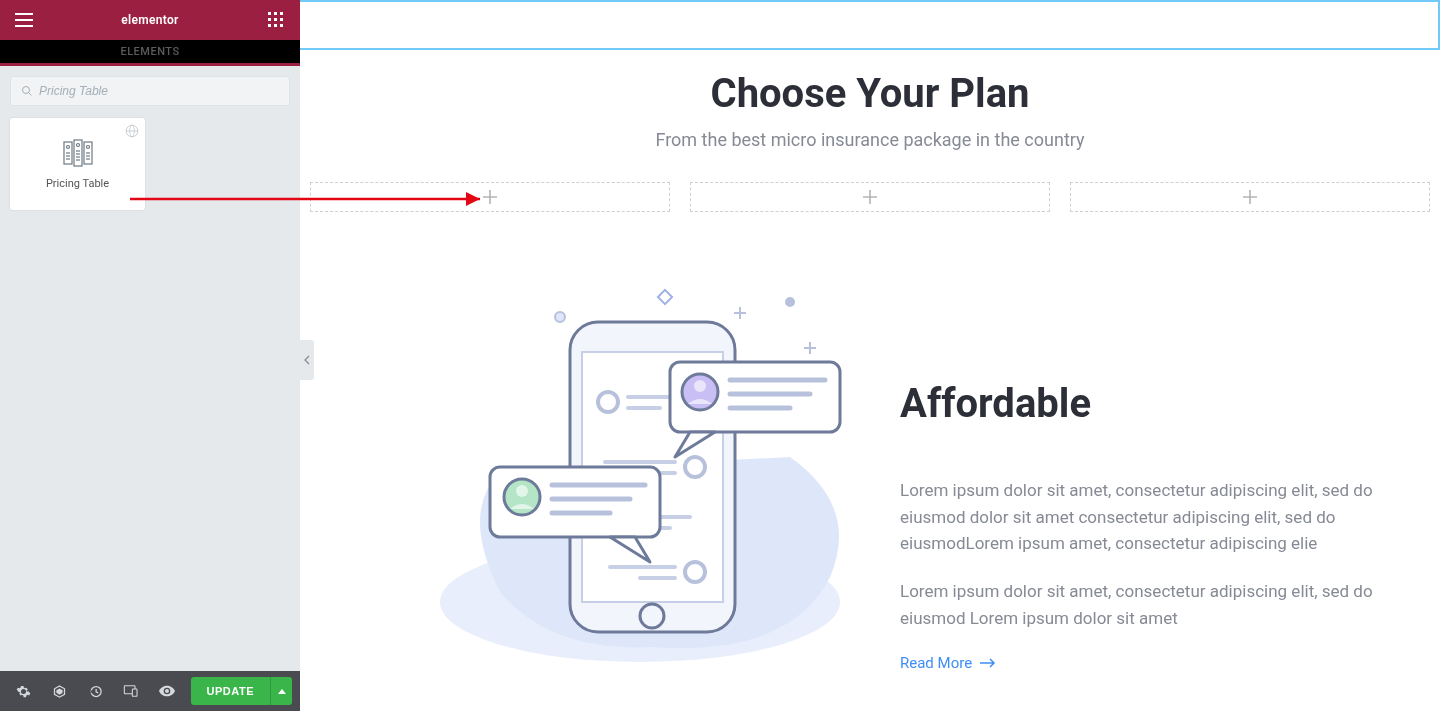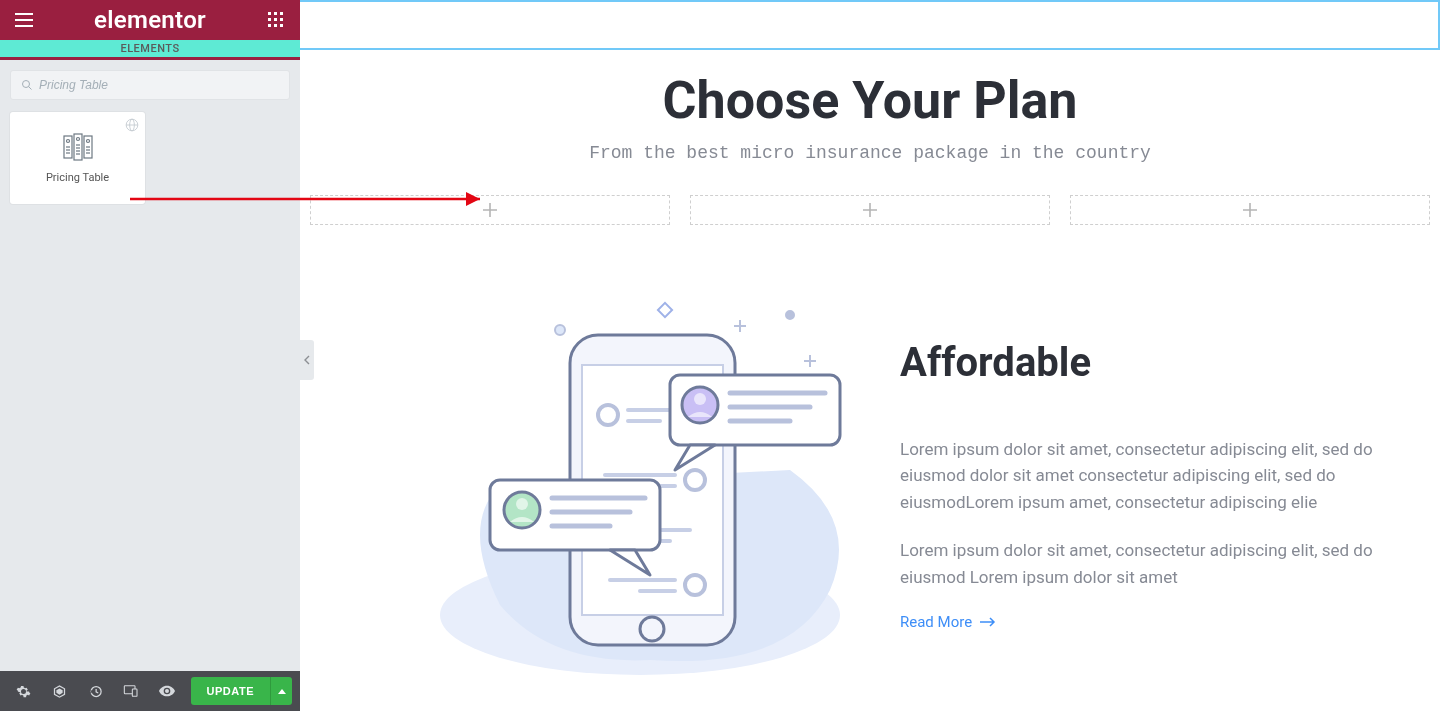--- a/index.html
+++ b/index.html
@@ -3,23 +3,23 @@
 <meta charset="utf-8">
 <style>
   * { box-sizing: border-box; margin: 0; padding: 0; }
   html, body { height: 100%; font-family: -apple-system, "Segoe UI", Roboto, Helvetica, Arial, sans-serif; background: #fff; }
   body { display: flex; width: 1440px; height: 711px; overflow: hidden; position: relative; }
 
   
   .sidebar { width: 300px; height: 100%; background: #E6E9EC; display: flex; flex-direction: column; position: relative; }
   .sb-header { height: 40px; background: #9A1F40; display: flex; align-items: center; justify-content: space-between; padding: 0 12px; color: #fff; }
   .sb-header .ham, .sb-header .grid { width: 24px; height: 24px; display: flex; align-items: center; justify-content: center; cursor: pointer; }
-  .brand { font-size: 24px; font-weight: 600; letter-spacing: .3px; text-align: center; }
-
-  .tabs { display: flex; background: #5eead4; height: 20px; font-size: 11px; color: #6d7882; }
+  .brand { font-size: 12px; font-weight: 600; letter-spacing: .3px; text-align: center; }
+
+  .tabs { display: flex; background: #000000; height: 26px; font-size: 11px; color: #6d7882; }
   .tab { flex: 1; display: flex; align-items: center; justify-content: center; cursor: pointer; letter-spacing: .5px; }
   .tab.active { color: #5b5b5b; border-bottom: 3px solid #9A1F40; font-weight: 500; }
 
   .search-wrap { padding: 10px 10px 6px; }
   .search { display: flex; align-items: center; height: 30px; background: #F1F3F5; border: 1px solid #e0e3e6; border-radius: 3px; padding: 0 10px; color: #a4afb7; font-size: 12px; font-style: italic; }
   .search svg { margin-right: 6px; flex-shrink: 0; }
   .search input { border: none; background: transparent; outline: none; font-size: 12px; flex: 1; font-style: italic; color: #555; }
   .search input::placeholder { color: #a4afb7; }
 
   .widgets { display: flex; padding: 6px 10px; gap: 10px; }
@@ -31,27 +31,27 @@
   .sb-footer .fb { width: 30px; height: 30px; display: flex; align-items: center; justify-content: center; color: #d5d8dc; cursor: pointer; border-radius: 3px; }
   .update-wrap { margin-left: auto; display: flex; height: 28px; }
   .update-btn { background: #39B54A; color: #fff; font-size: 11px; font-weight: 600; letter-spacing: .5px; border: none; padding: 0 16px; border-radius: 3px 0 0 3px; cursor: pointer; }
   .update-more { width: 22px; background: #39B54A; border: none; border-left: 1px solid #2f9a3d; border-radius: 0 3px 3px 0; display: flex; align-items: center; justify-content: center; cursor: pointer; color: #fff; }
 
   
   .canvas { flex: 1; height: 100%; background: #fff; position: relative; overflow: hidden; }
   .top-blue { position: absolute; left: 0; right: 0; top: 0; height: 50px; border: 2px solid #71C9F8; border-left: none; }
 
   .hero { margin-top: 70px; text-align: center; padding: 0 20px; }
-  .hero h1 { font-size: 52px; font-weight: 700; color: #2c2f37; }
-  .hero p { margin-top: 12px; font-size: 18px; color: #868a94; font-family: Liberation Mono, monospace; }
+  .hero h1 { font-size: 40px; font-weight: 700; color: #2c2f37; }
+  .hero p { margin-top: 12px; font-size: 18px; color: #868a94; }
 
   .cols { display: flex; gap: 20px; padding: 0 10px; margin-top: 32px; }
   .col { flex: 1; height: 30px; border: 1px dashed #cfcfcf; display: flex; align-items: center; justify-content: center; color: #b5b5b5; cursor: pointer; }
 
-  .section2 { display: flex; padding: 60px 16px 0 80px; gap: 40px; align-items: center; }
+  .section2 { display: flex; padding: 60px 16px 0 80px; gap: 40px; align-items: flex-end; }
   .illus { width: 480px; height: 400px; flex-shrink: 0; }
   .text-block h2 { font-size: 40px; font-weight: 700; color: #2c2f37; margin-bottom: 50px; }
   .text-block p { font-size: 17px; color: #868a94; line-height: 1.55; margin-bottom: 22px; max-width: 560px; }
   .readmore { color: #3E8EF7; font-size: 15px; text-decoration: none; display: inline-flex; align-items: center; gap: 8px; cursor: pointer; }
 
   .arrow-overlay { position: absolute; left: 130px; top: 189px; pointer-events: none; }
 
   .collapse { position: absolute; left: 300px; top: 340px; width: 14px; height: 40px; background: #E6E9EC; border-radius: 0 3px 3px 0; display: flex; align-items: center; justify-content: center; font-size: 10px; color: #8c8f93; cursor: pointer; }
 </style>
 </head>

